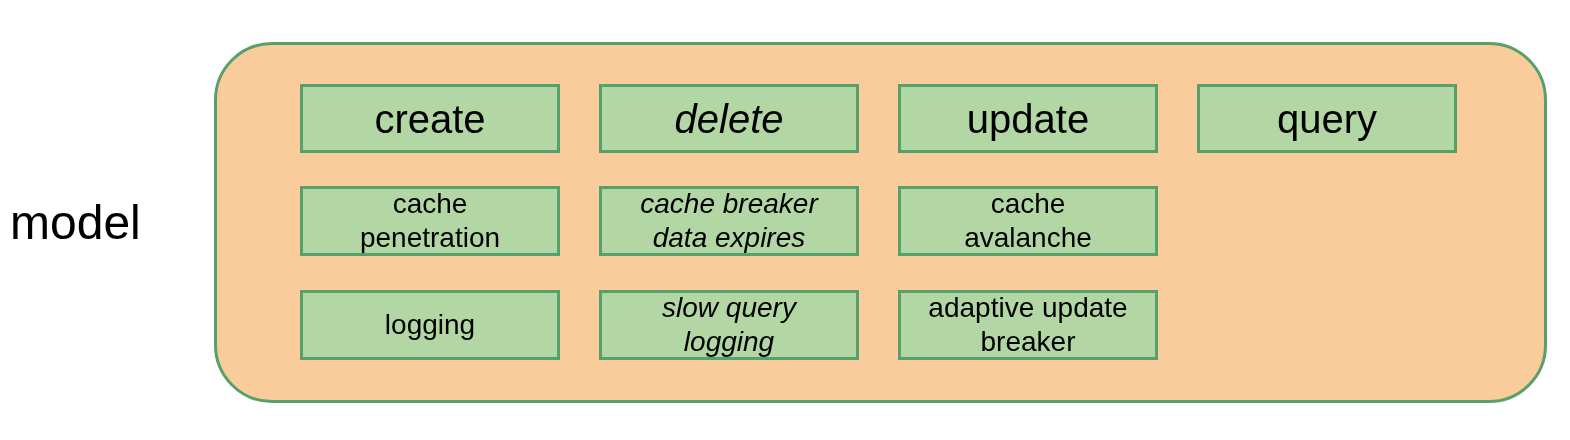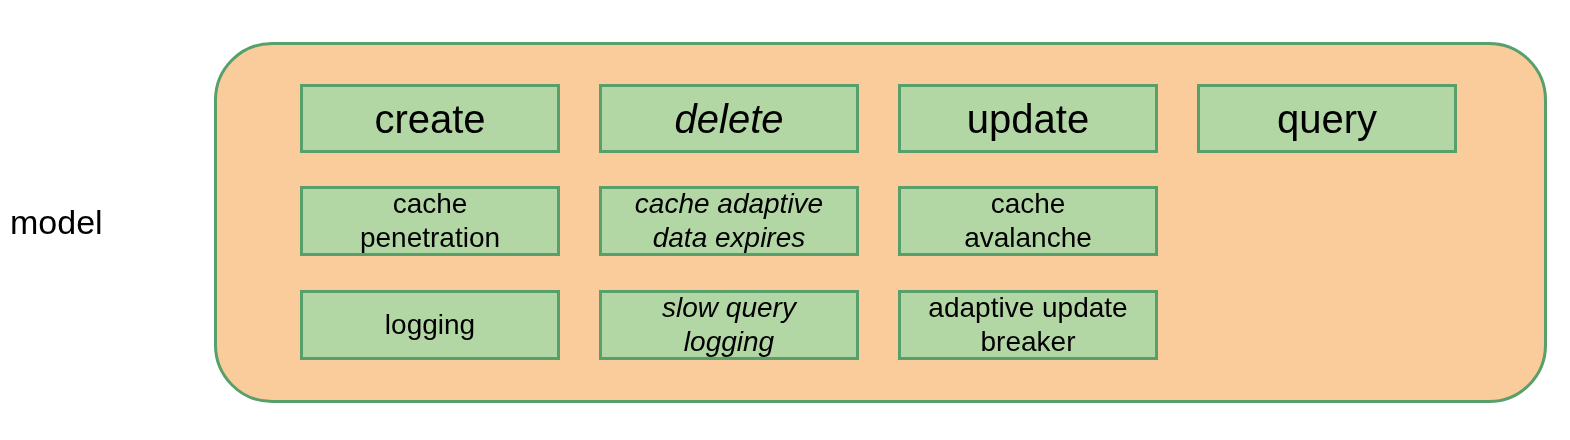--- a/index.html
+++ b/index.html
@@ -15,21 +15,21 @@
     background: #ffffff;
     overflow: hidden;
   }
   .side-label {
     position: absolute;
     left: 10px;
     top: 42px;
     height: 361px;
     display: flex;
     align-items: center;
-    font-size: 34px;
+    font-size: 48px;
     color: #000000;
   }
   .container {
     position: absolute;
     left: 214px;
     top: 42px;
     width: 1333px;
     height: 361px;
     box-sizing: border-box;
     background: #FACB9B;
@@ -66,21 +66,21 @@
   <div class="side-label">model</div>
 
   <div class="container">
     <div class="box r0 c0">create</div>
     <div class="box r0 c1">delete</div>
     <div class="box r0 c2">update</div>
     <div class="box r0 c3">query</div>
 
     <div class="box r1 c0">cache
 penetration</div>
-    <div class="box r1 c1">cache adaptive
+    <div class="box r1 c1">cache breaker
 data expires</div>
     <div class="box r1 c2">cache
 avalanche</div>
 
     <div class="box r2 c0">logging</div>
     <div class="box r2 c1">slow query
 logging</div>
     <div class="box r2 c2">adaptive update
 breaker</div>
   </div>

